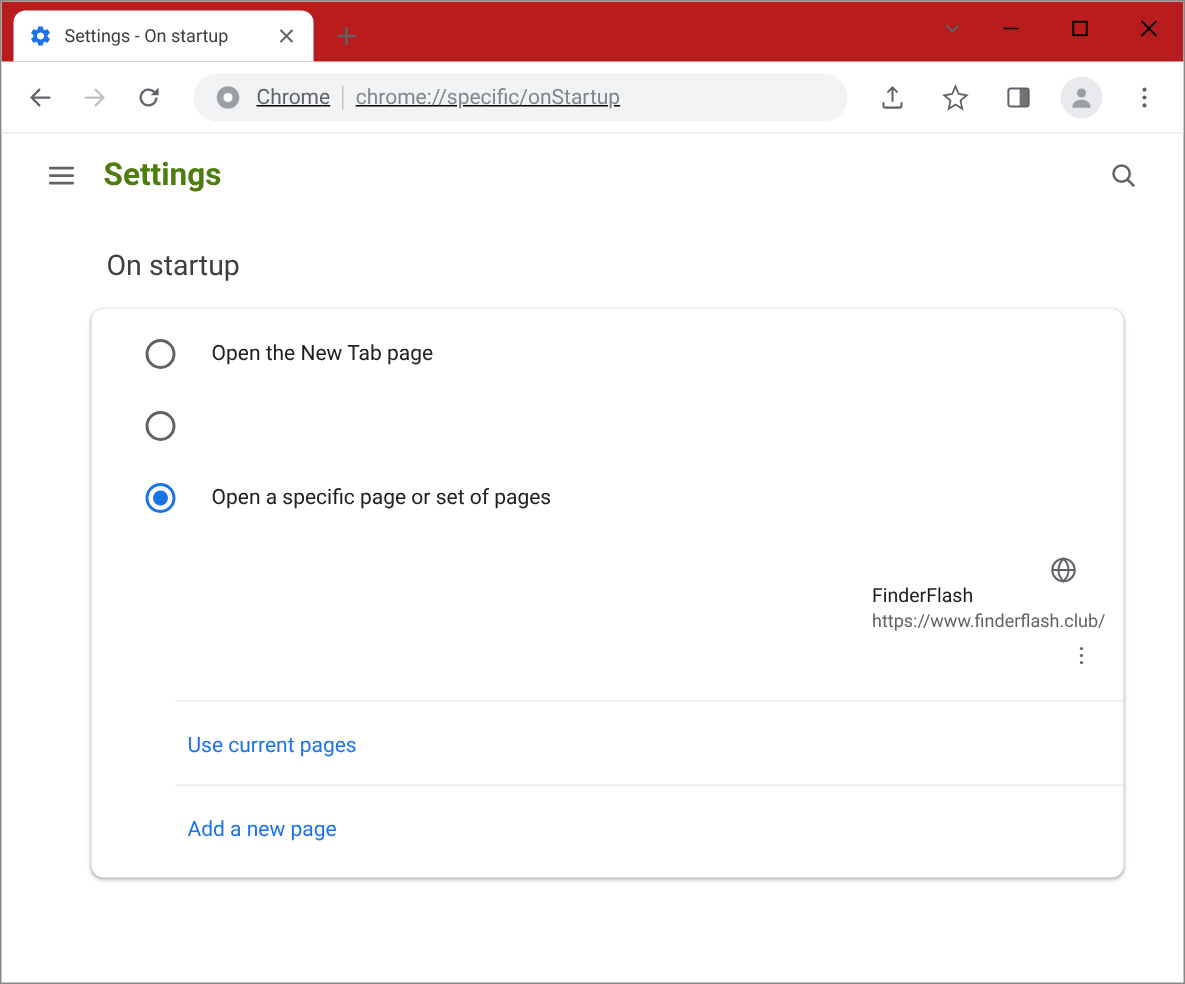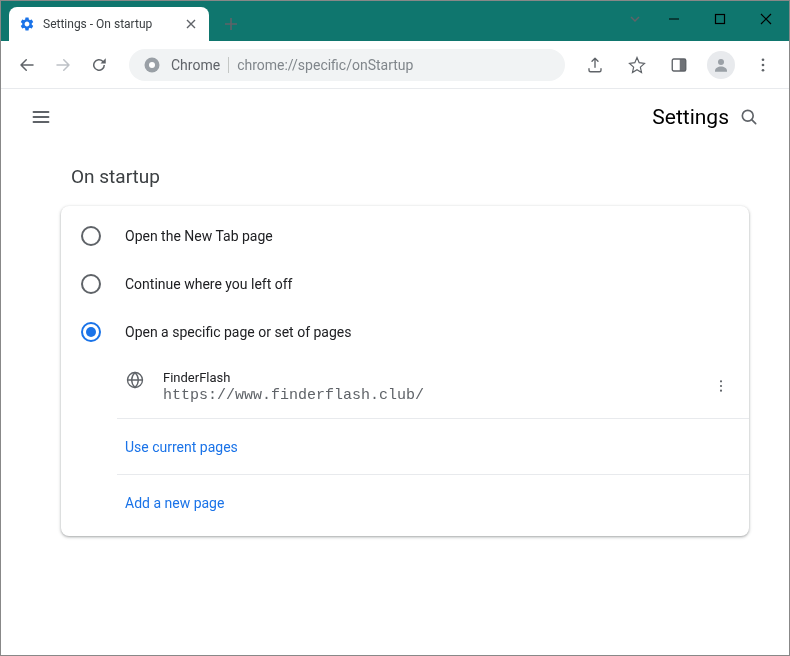--- a/index.html
+++ b/index.html
@@ -1,62 +1,62 @@
 <!DOCTYPE html>
 <html><head>
   <meta charset="utf-8">
   <style>
     * { margin: 0; padding: 0; box-sizing: border-box; font-family: 'Segoe UI', Roboto, Arial, sans-serif; }
     body { width: 790px; height: 656px; background: #fff; overflow: hidden; position: relative; border: 1px solid #888; }
     
     
-    .titlebar { height: 40px; background: #0f766e; display: flex; align-items: flex-end; position: relative; }
+    .titlebar { height: 40px; background: #b91c1c; display: flex; align-items: flex-end; position: relative; }
     .tab { background: #fff; height: 34px; margin-left: 8px; border-radius: 8px 8px 0 0; display: flex; align-items: center; padding: 0 10px; min-width: 200px; }
     .tab-favicon { width: 16px; height: 16px; margin-right: 8px; }
     .tab-title { font-size: 12px; color: #3c4043; flex: 1; }
     .tab-close { width: 16px; height: 16px; display: flex; align-items: center; justify-content: center; cursor: pointer; color: #5f6368; }
     .newtab-btn { width: 28px; height: 28px; margin-left: 8px; margin-bottom: 3px; display: flex; align-items: center; justify-content: center; cursor: pointer; color: #5f6368; border-radius: 50%; }
     .window-controls { position: absolute; right: 0; top: 0; height: 36px; display: flex; }
     .window-btn { width: 46px; height: 36px; display: flex; align-items: center; justify-content: center; cursor: pointer; color: #000; }
     .window-btn svg { width: 12px; height: 12px; }
     .chevron-btn { width: 32px; height: 36px; display: flex; align-items: center; justify-content: center; cursor: pointer; color: #5f6368; }
     
     
     .toolbar { height: 48px; background: #fff; display: flex; align-items: center; padding: 0 8px; border-bottom: 1px solid #e8eaed; }
     .nav-btn { width: 36px; height: 36px; display: flex; align-items: center; justify-content: center; border-radius: 50%; color: #5f6368; cursor: pointer; }
     .nav-btn.disabled { color: #bdc1c6; cursor: default; }
-    .omnibox { flex: 1; height: 32px; background: #f1f3f4; border-radius: 16px; margin: 0 12px; display: flex; align-items: center; padding: 0 14px; }
+    .omnibox { flex: 1; height: 32px; background: #f1f3f4; border-radius: 16px; margin: 0 12px; display: flex; align-items: center; padding: 0 14px; text-decoration: underline; }
     .omnibox-icon { width: 18px; height: 18px; margin-right: 10px; color: #5f6368; }
     .omnibox-text { font-size: 14px; color: #80868b; display: flex; align-items: center; }
     .omnibox-text .host { color: #5f6368; }
     .omnibox-divider { margin: 0 8px; width: 1px; height: 16px; background: #c4c7c5; }
     .toolbar-right { display: flex; align-items: center; gap: 6px; }
     .toolbar-icon { width: 36px; height: 36px; display: flex; align-items: center; justify-content: center; color: #5f6368; cursor: pointer; border-radius: 50%; }
     .avatar { width: 28px; height: 28px; background: #e8eaed; border-radius: 50%; display: flex; align-items: center; justify-content: center; }
     
     
     .settings-header { height: 56px; display: flex; align-items: center; padding: 0 20px; }
     .hamburger { width: 40px; height: 40px; display: flex; align-items: center; justify-content: center; cursor: pointer; color: #5f6368; margin-right: 8px; }
-    .settings-title { font-size: 21px; color: #000000; font-weight: 400; flex: 1; text-align: right; }
+    .settings-title { font-size: 21px; color: #4d7c0f; font-weight: 700; flex: 1; }
     .search-icon-btn { width: 40px; height: 40px; display: flex; align-items: center; justify-content: center; cursor: pointer; color: #5f6368; }
     
     
     .content { padding: 0 40px 0 60px; }
     .section-label { font-size: 19px; color: #3c4043; margin: 20px 0 18px 10px; }
     .card { background: #fff; border-radius: 8px; box-shadow: 0 1px 2px rgba(60,64,67,0.3), 0 1px 3px 1px rgba(60,64,67,0.15); padding: 6px 0; }
-    .radio-row { display: flex; align-items: center; padding: 14px 20px; cursor: pointer; }
+    .radio-row { display: flex; align-items: center; padding: 14px 36px; cursor: pointer; }
     .radio { width: 20px; height: 20px; border: 2px solid #5f6368; border-radius: 50%; margin-right: 24px; flex-shrink: 0; position: relative; }
     .radio.selected { border-color: #1a73e8; }
     .radio.selected::after { content: ''; position: absolute; width: 10px; height: 10px; background: #1a73e8; border-radius: 50%; top: 50%; left: 50%; transform: translate(-50%, -50%); }
     .radio-label { font-size: 14px; color: #202124; }
-    .page-entry { margin-left: 56px; border-bottom: 1px solid #e8eaed; padding: 14px 12px 14px 8px; display: flex; align-items: flex-start; }
+    .page-entry { margin-left: 56px; border-bottom: 1px solid #e8eaed; padding: 14px 12px 14px 8px; display: flex; align-items: flex-end; flex-direction: column; }
     .page-favicon { width: 20px; height: 20px; margin-right: 18px; color: #5f6368; flex-shrink: 0; }
     .page-info { flex: 1; }
     .page-name { font-size: 13px; color: #202124; margin-bottom: 2px; }
-    .page-url { font-size: 15px; color: #5f6368; font-family: Liberation Mono, monospace; }
+    .page-url { font-size: 12px; color: #5f6368; }
     .page-menu { width: 32px; height: 32px; display: flex; align-items: center; justify-content: center; cursor: pointer; color: #5f6368; border-radius: 50%; }
     .link-row { margin-left: 56px; border-bottom: 1px solid #e8eaed; padding: 18px 8px; }
     .link-row:last-child { border-bottom: none; }
     .link-text { font-size: 14px; color: #1a73e8; cursor: pointer; }
   </style>
 </head>
 <body>
 
 <div class="titlebar">
   <div class="tab">
@@ -183,21 +183,20 @@
 <div class="content">
   <div class="section-label">On startup</div>
 
   <div class="card">
     <div class="radio-row">
       <div class="radio"></div>
       <div class="radio-label">Open the New Tab page</div>
     </div>
     <div class="radio-row">
       <div class="radio"></div>
-      <div class="radio-label">Continue where you left off</div>
     </div>
     <div class="radio-row">
       <div class="radio selected"></div>
       <div class="radio-label">Open a specific page or set of pages</div>
     </div>
 
     <div class="page-entry">
       <span class="page-favicon">
         <svg viewBox="0 0 24 24" fill="none">
             <circle cx="12" cy="12" r="9" stroke="currentColor" stroke-width="1.6"></circle>

